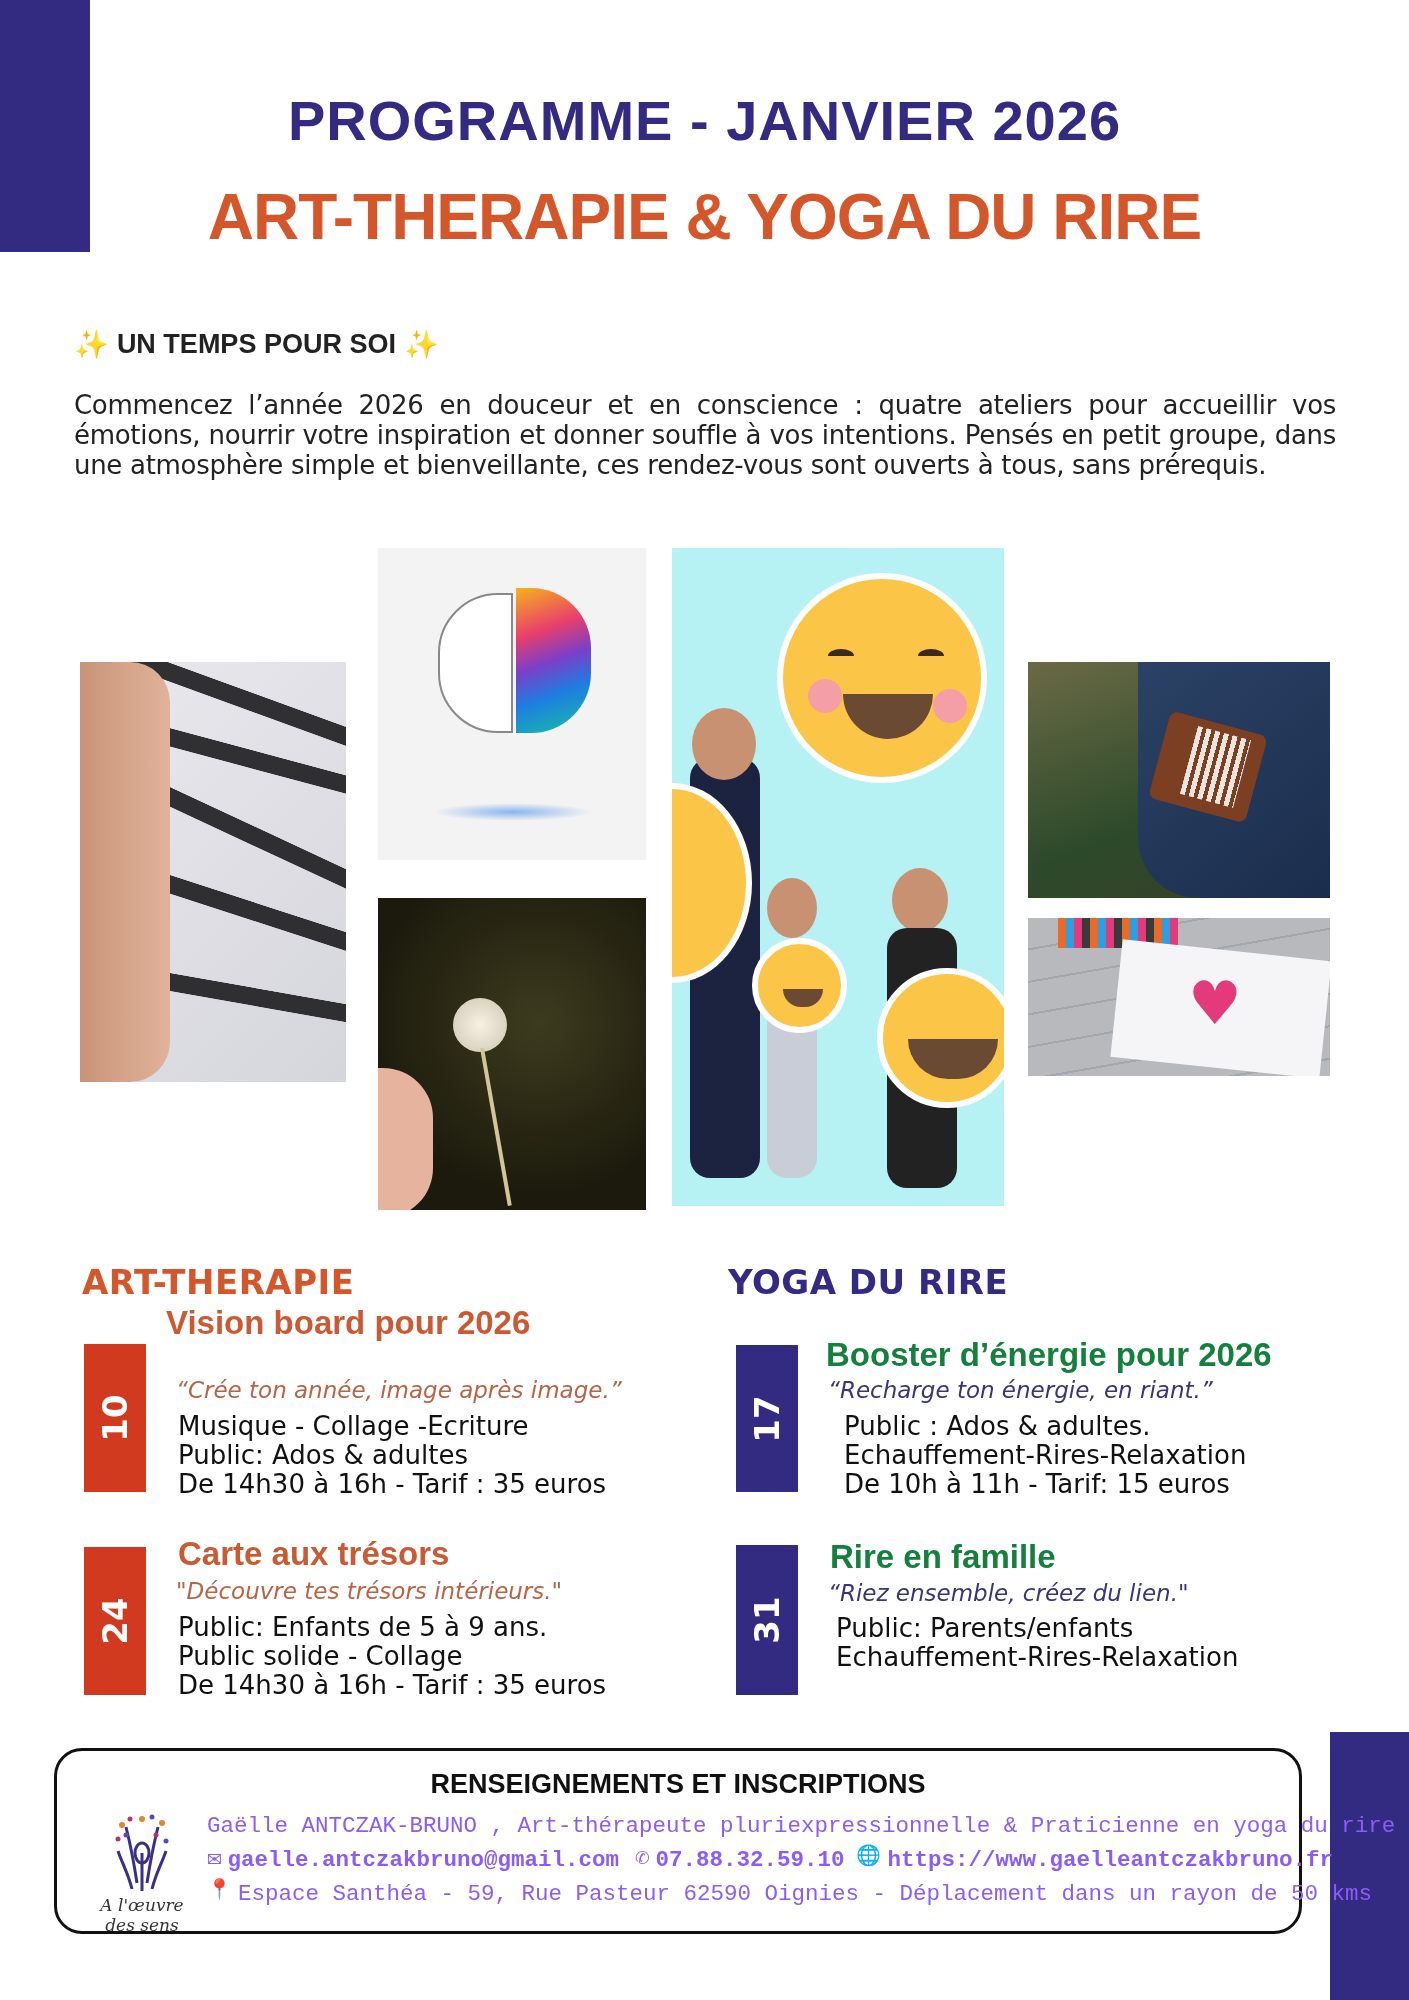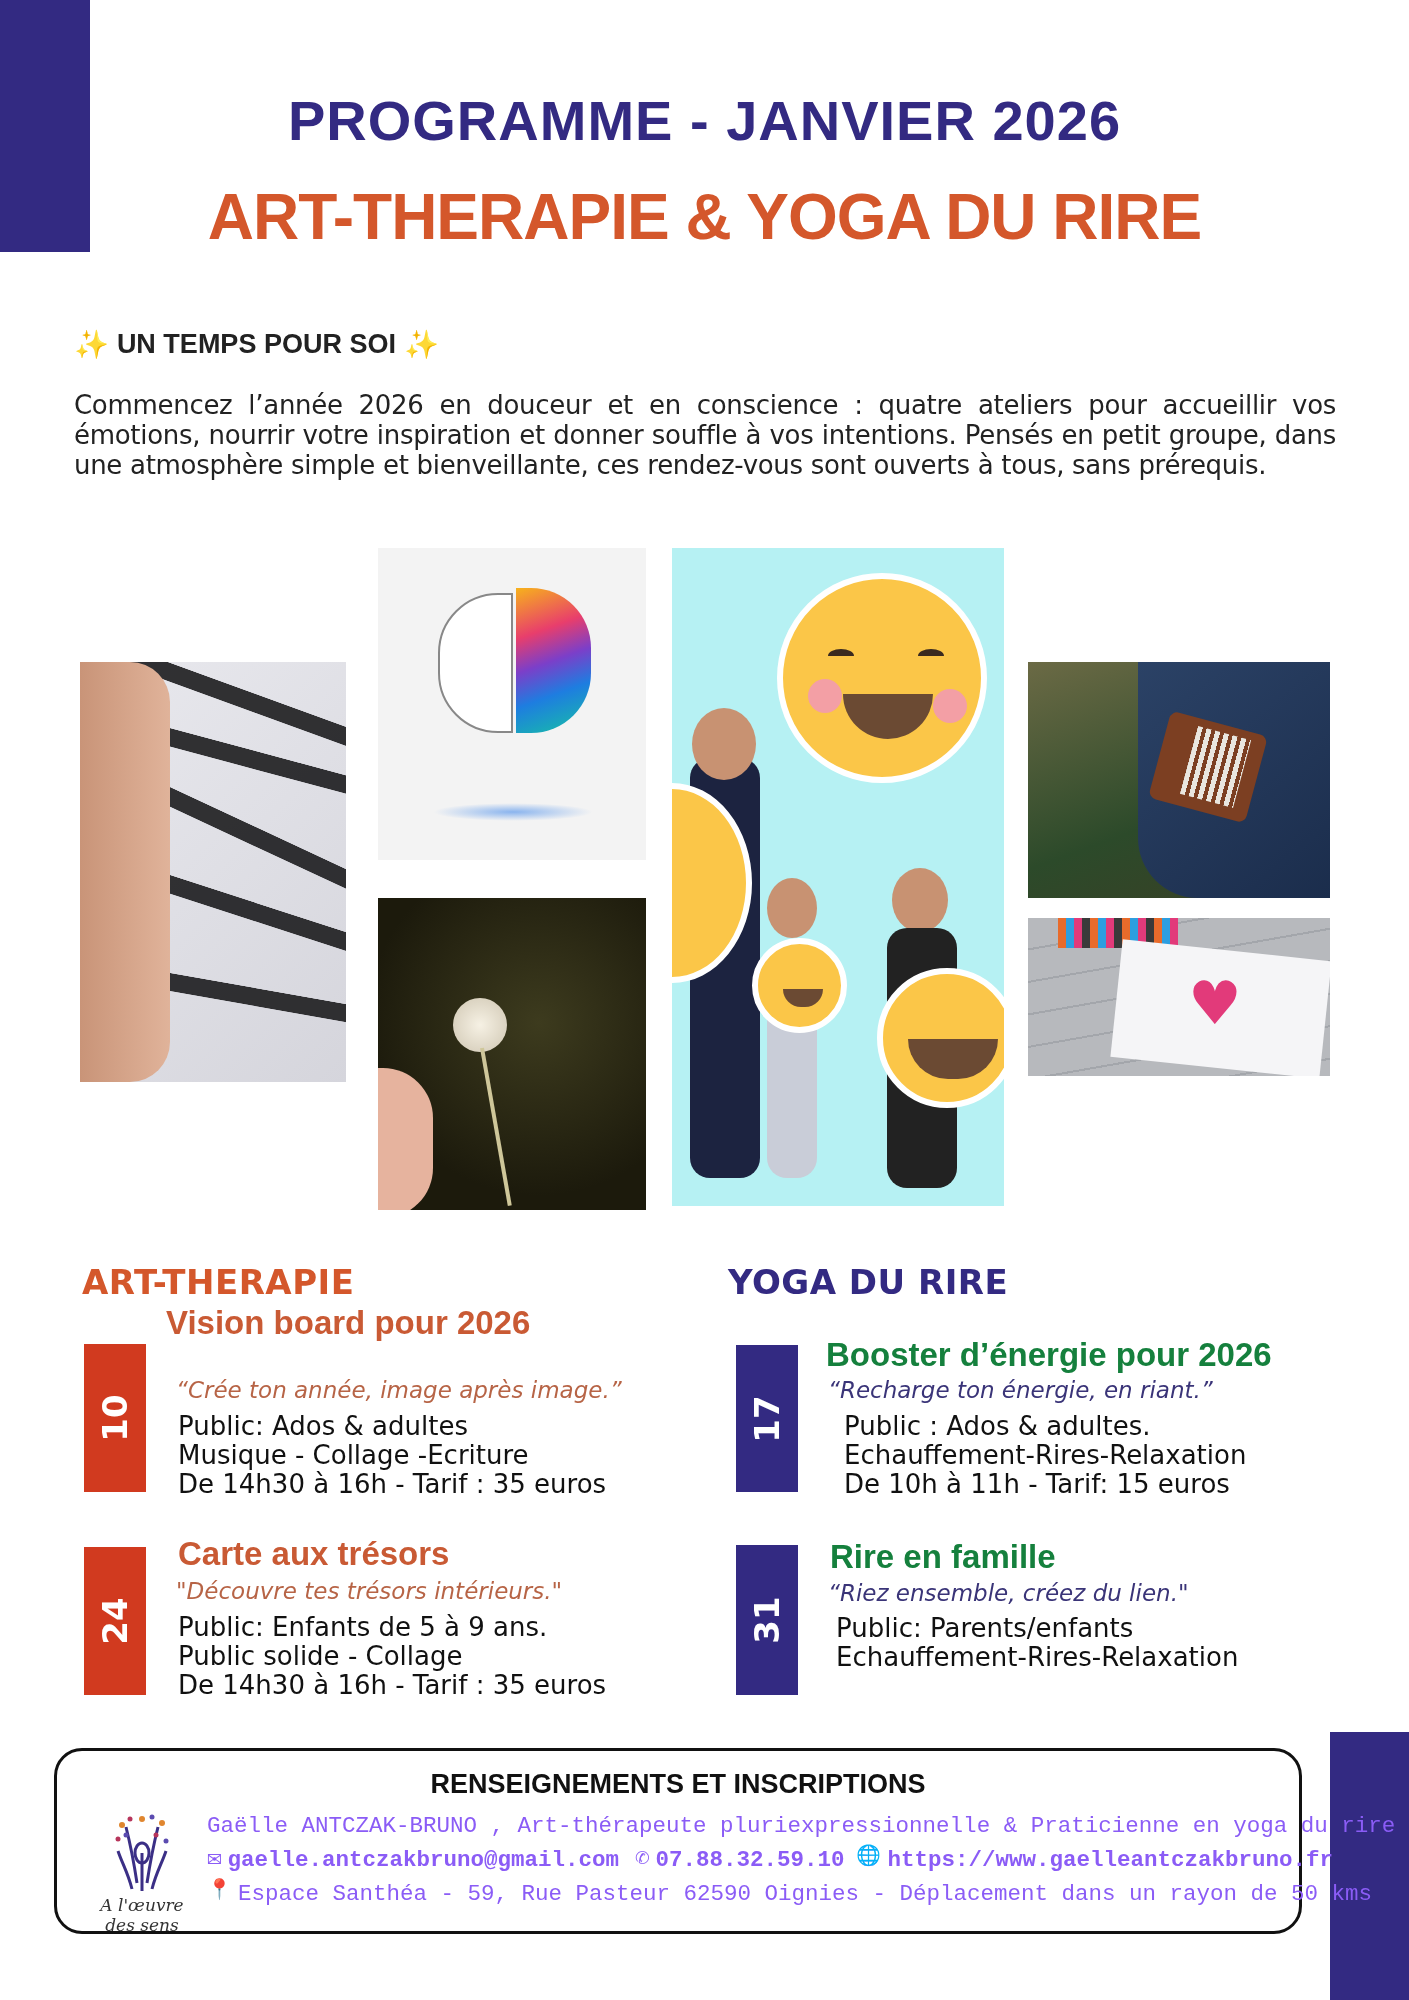--- a/index.html
+++ b/index.html
@@ -180,22 +180,22 @@
 <h3 class="col-title art">ART-THERAPIE</h3>
 <h3 class="col-title yoga">YOGA DU RIRE</h3>
 
 <div>
   <div class="badge art" style="left:84px;top:1344px;height:148px;">
     <span>10</span>
   </div>
   <div class="ev-title art" style="left:166px;top:1276px;margin-top:28px;">Vision board pour 2026</div>
   <div class="ev-quote art" style="left:176px;top:1377px;">“Crée ton année, image après image.”</div>
   <div class="ev-lines" style="left:178px;top:1412px;">
+    <div>Musique - Collage -Ecriture</div>
     <div>Public: Ados &amp; adultes</div>
-    <div>Musique - Collage -Ecriture</div>
     <div>De 14h30 à 16h - Tarif : 35 euros</div>
   </div>
 </div>
 
 <div>
   <div class="badge art" style="left:84px;top:1547px;height:148px;">
     <span>24</span>
   </div>
   <div class="ev-title art" style="left:178px;top:1535px;">Carte aux trésors</div>
   <div class="ev-quote art" style="left:176px;top:1578px;">"Découvre tes trésors intérieurs."</div>

